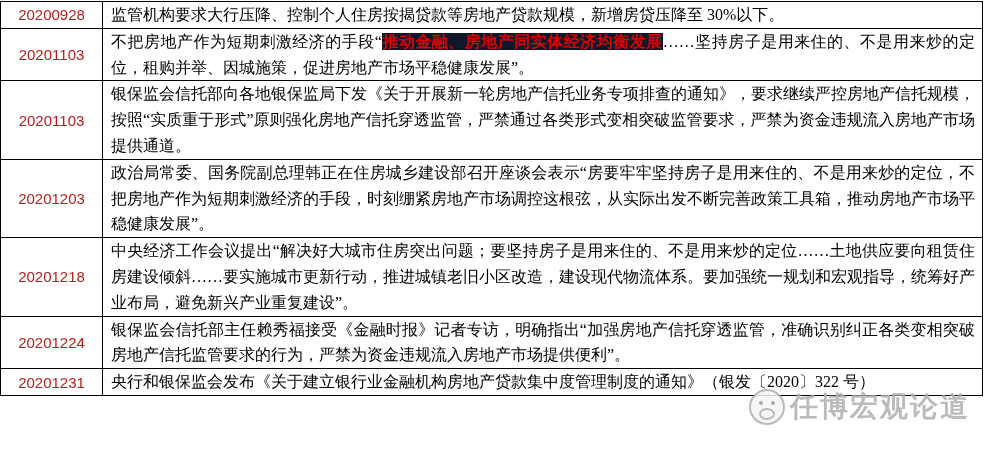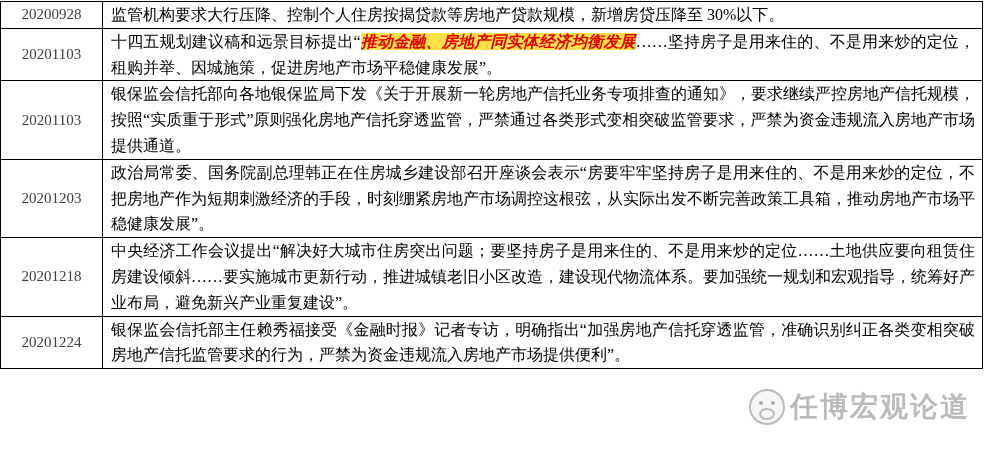--- a/index.html
+++ b/index.html
@@ -24,39 +24,38 @@
     width: 983px;
     margin-top: 1px;
   }
   table.policy-table td {
     border: 1.5px solid #000000;
     vertical-align: middle;
   }
   td.date-cell {
     width: 97px;
     text-align: center;
-    font-family: Liberation Serif, serif;
+    font-family: Liberation Sans, sans-serif;
     font-size: 15px;
-    color: #404040;
+    color: #b91c1c;
     padding: 0 2px;
   }
   td.content-cell {
     font-family: "Liberation Serif", "DejaVu Serif", serif;
     font-size: 16px;
     line-height: 25.8px;
     color: #000000;
     padding: 0px 7px 0px 8px;
     text-align: justify;
     text-justify: inter-ideograph;
   }
   .hl {
-    background: #fde047;
+    background: #0f172a;
     color: #E00000;
     font-weight: bold;
-    font-style: italic;
   }
   .watermark {
     position: absolute;
     left: 748px;
     top: 387px;
     display: flex;
     align-items: center;
     gap: 4px;
     pointer-events: none;
     z-index: 5;
@@ -83,37 +82,41 @@
 <div class="page">
 
   <table class="policy-table">
     <tbody>
         <tr>
       <td class="date-cell">20200928</td>
       <td class="content-cell"><span>监管机构要求大行压降、控制个人住房按揭贷款等房地产贷款规模，新增房贷压降至 30%以下。</span></td>
     </tr>
         <tr>
       <td class="date-cell">20201103</td>
-      <td class="content-cell"><span>十四五规划建议稿和远景目标提出“</span><span class="hl">推动金融、房地产同实体经济均衡发展</span><span>……坚持房子是用来住的、不是用来炒的定位，租购并举、因城施策，促进房地产市场平稳健康发展”。</span></td>
+      <td class="content-cell"><span>不把房地产作为短期刺激经济的手段“</span><span class="hl">推动金融、房地产同实体经济均衡发展</span><span>……坚持房子是用来住的、不是用来炒的定位，租购并举、因城施策，促进房地产市场平稳健康发展”。</span></td>
     </tr>
         <tr>
       <td class="date-cell">20201103</td>
       <td class="content-cell"><span>银保监会信托部向各地银保监局下发《关于开展新一轮房地产信托业务专项排查的通知》，要求继续严控房地产信托规模，按照“实质重于形式”原则强化房地产信托穿透监管，严禁通过各类形式变相突破监管要求，严禁为资金违规流入房地产市场提供通道。</span></td>
     </tr>
         <tr>
       <td class="date-cell">20201203</td>
       <td class="content-cell"><span>政治局常委、国务院副总理韩正在住房城乡建设部召开座谈会表示“房要牢牢坚持房子是用来住的、不是用来炒的定位，不把房地产作为短期刺激经济的手段，时刻绷紧房地产市场调控这根弦，从实际出发不断完善政策工具箱，推动房地产市场平稳健康发展”。</span></td>
     </tr>
         <tr>
       <td class="date-cell">20201218</td>
       <td class="content-cell"><span>中央经济工作会议提出“解决好大城市住房突出问题；要坚持房子是用来住的、不是用来炒的定位……土地供应要向租赁住房建设倾斜……要实施城市更新行动，推进城镇老旧小区改造，建设现代物流体系。要加强统一规划和宏观指导，统筹好产业布局，避免新兴产业重复建设”。</span></td>
     </tr>
         <tr>
       <td class="date-cell">20201224</td>
       <td class="content-cell"><span>银保监会信托部主任赖秀福接受《金融时报》记者专访，明确指出“加强房地产信托穿透监管，准确识别纠正各类变相突破房地产信托监管要求的行为，严禁为资金违规流入房地产市场提供便利”。</span></td>
+    </tr>
+        <tr>
+      <td class="date-cell">20201231</td>
+      <td class="content-cell"><span>央行和银保监会发布《关于建立银行业金融机构房地产贷款集中度管理制度的通知》（银发〔2020〕322 号）</span></td>
     </tr>
       </tbody>
   </table>
 
   <div class="watermark">
     <span class="wm-logo">
       <svg width="38" height="38" viewBox="0 0 38 38">
         <circle cx="19" cy="19" r="17" fill="rgba(245,245,245,0.85)" stroke="rgba(160,160,160,0.7)" stroke-width="2"></circle>
         <circle cx="13" cy="15" r="2" fill="rgba(150,150,150,0.8)"></circle>
         <circle cx="25" cy="15" r="2" fill="rgba(150,150,150,0.8)"></circle>

